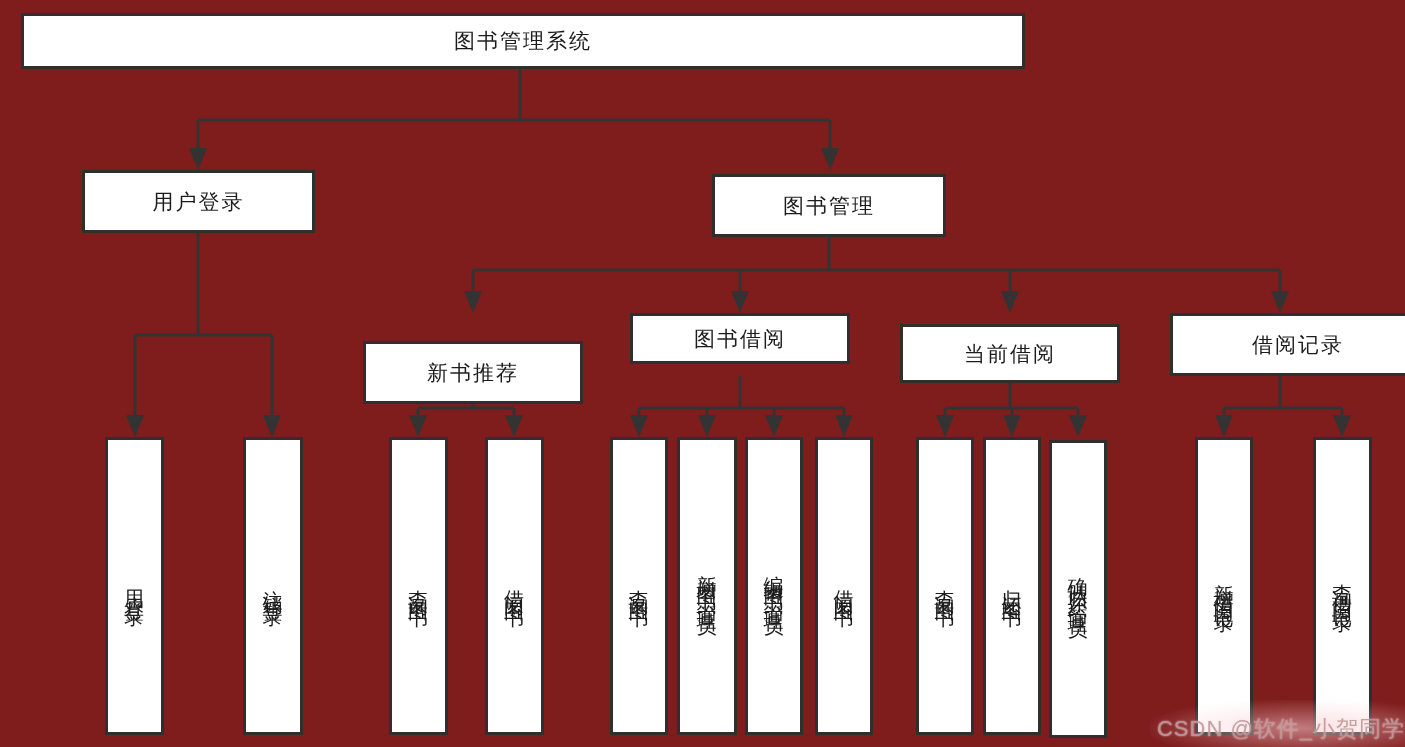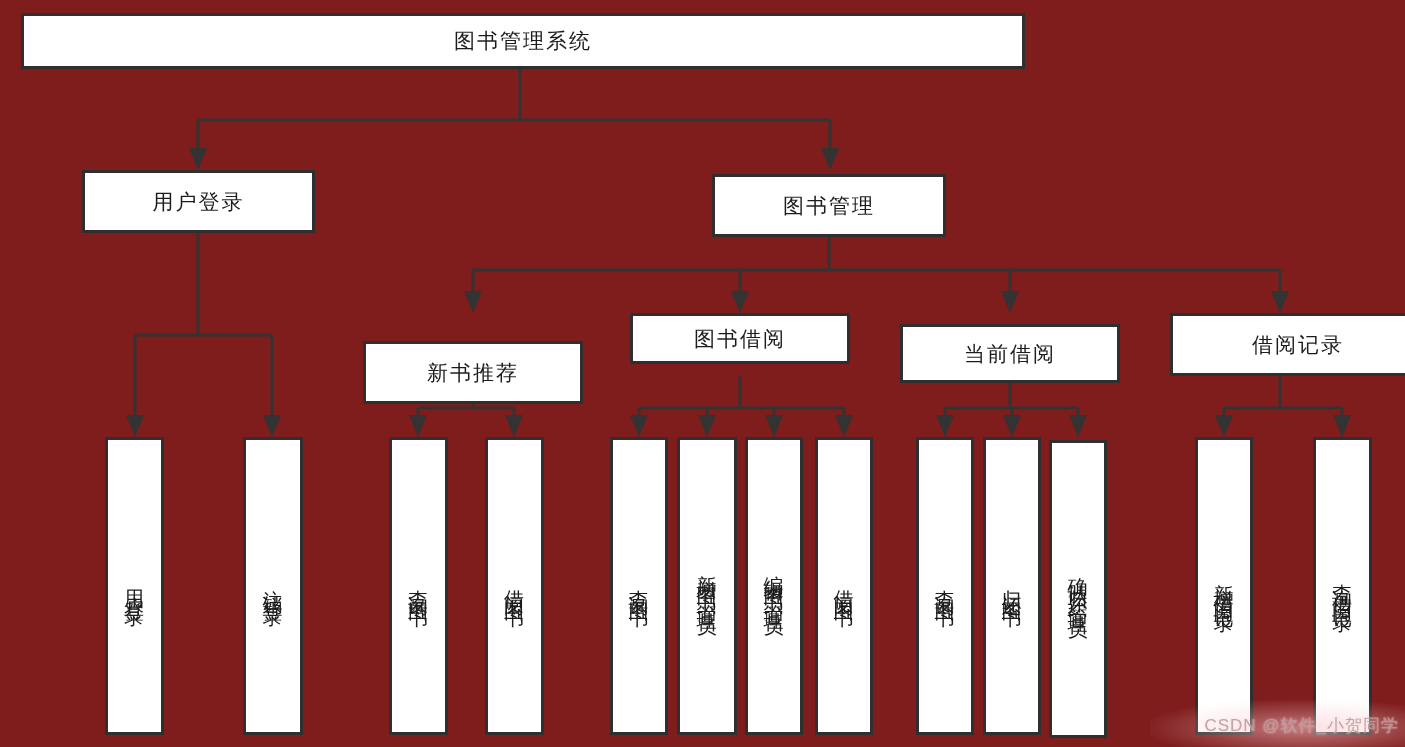--- a/index.html
+++ b/index.html
@@ -43,22 +43,22 @@
   }
   #watermark-haze {
     position: absolute;
     left: 1150px; top: 700px;
     width: 255px; height: 47px;
     background: radial-gradient(ellipse at 60% 60%, rgba(250,200,205,0.55), rgba(250,200,205,0.0) 75%);
     z-index: 4;
   }
   #watermark {
     position: absolute;
-    right: 6px; top: 714px;
-    font-size: 17px;
+    right: 0; top: 714px;
+    font-size: 22px;
     letter-spacing: 1px;
     color: rgba(185,150,152,0.85);
     text-shadow: 0 0 2px rgba(250,210,215,0.8);
     z-index: 5;
     white-space: nowrap;
   }
 </style>
 </head>
 <body>
 

